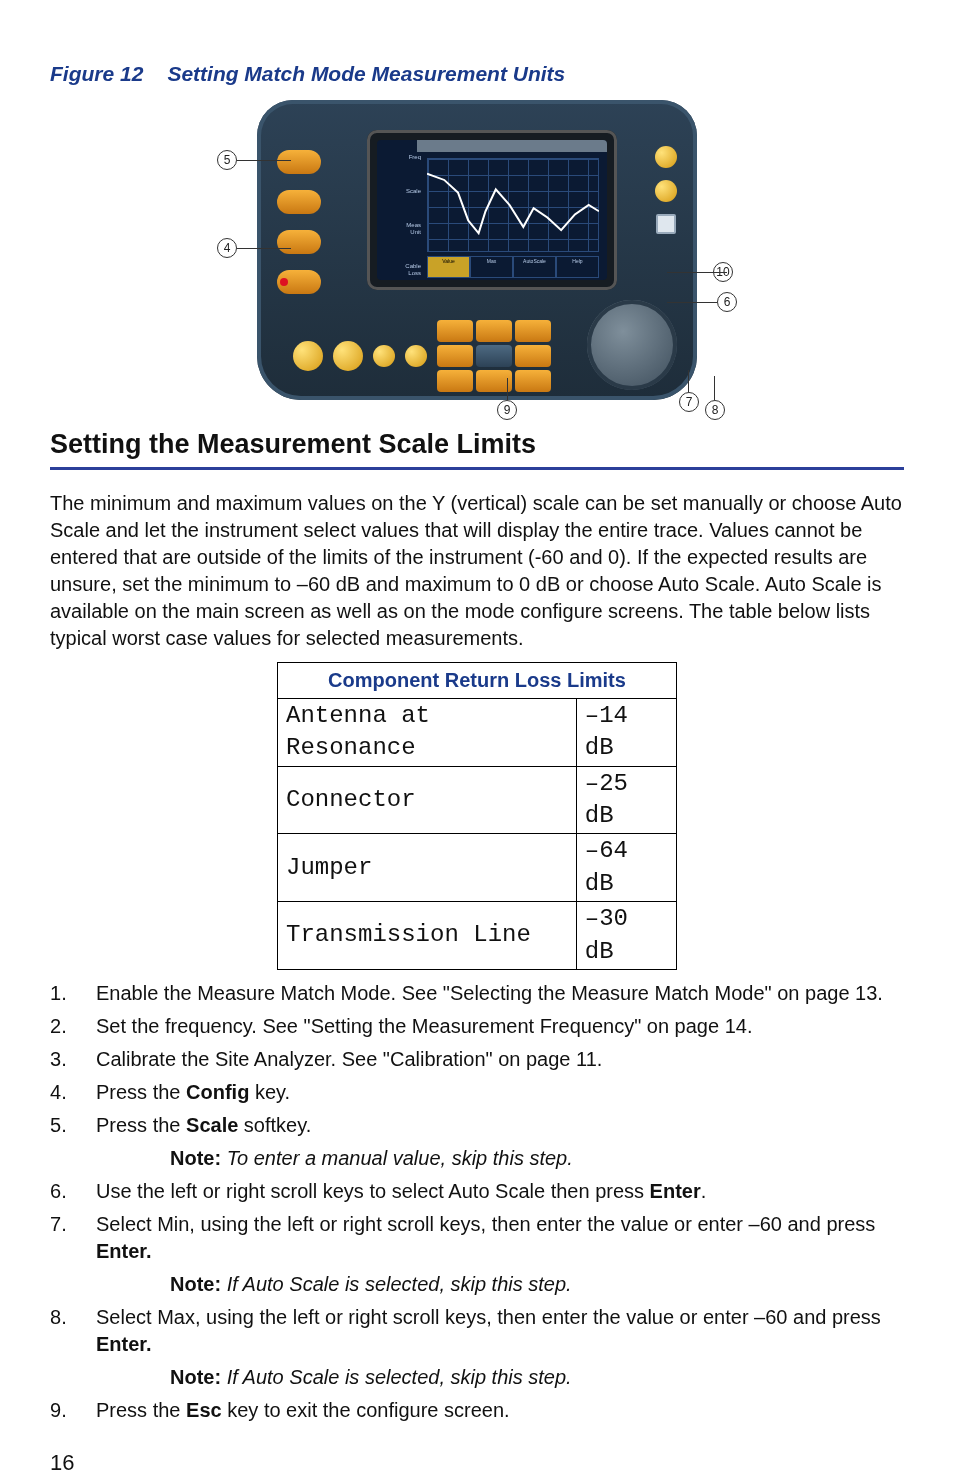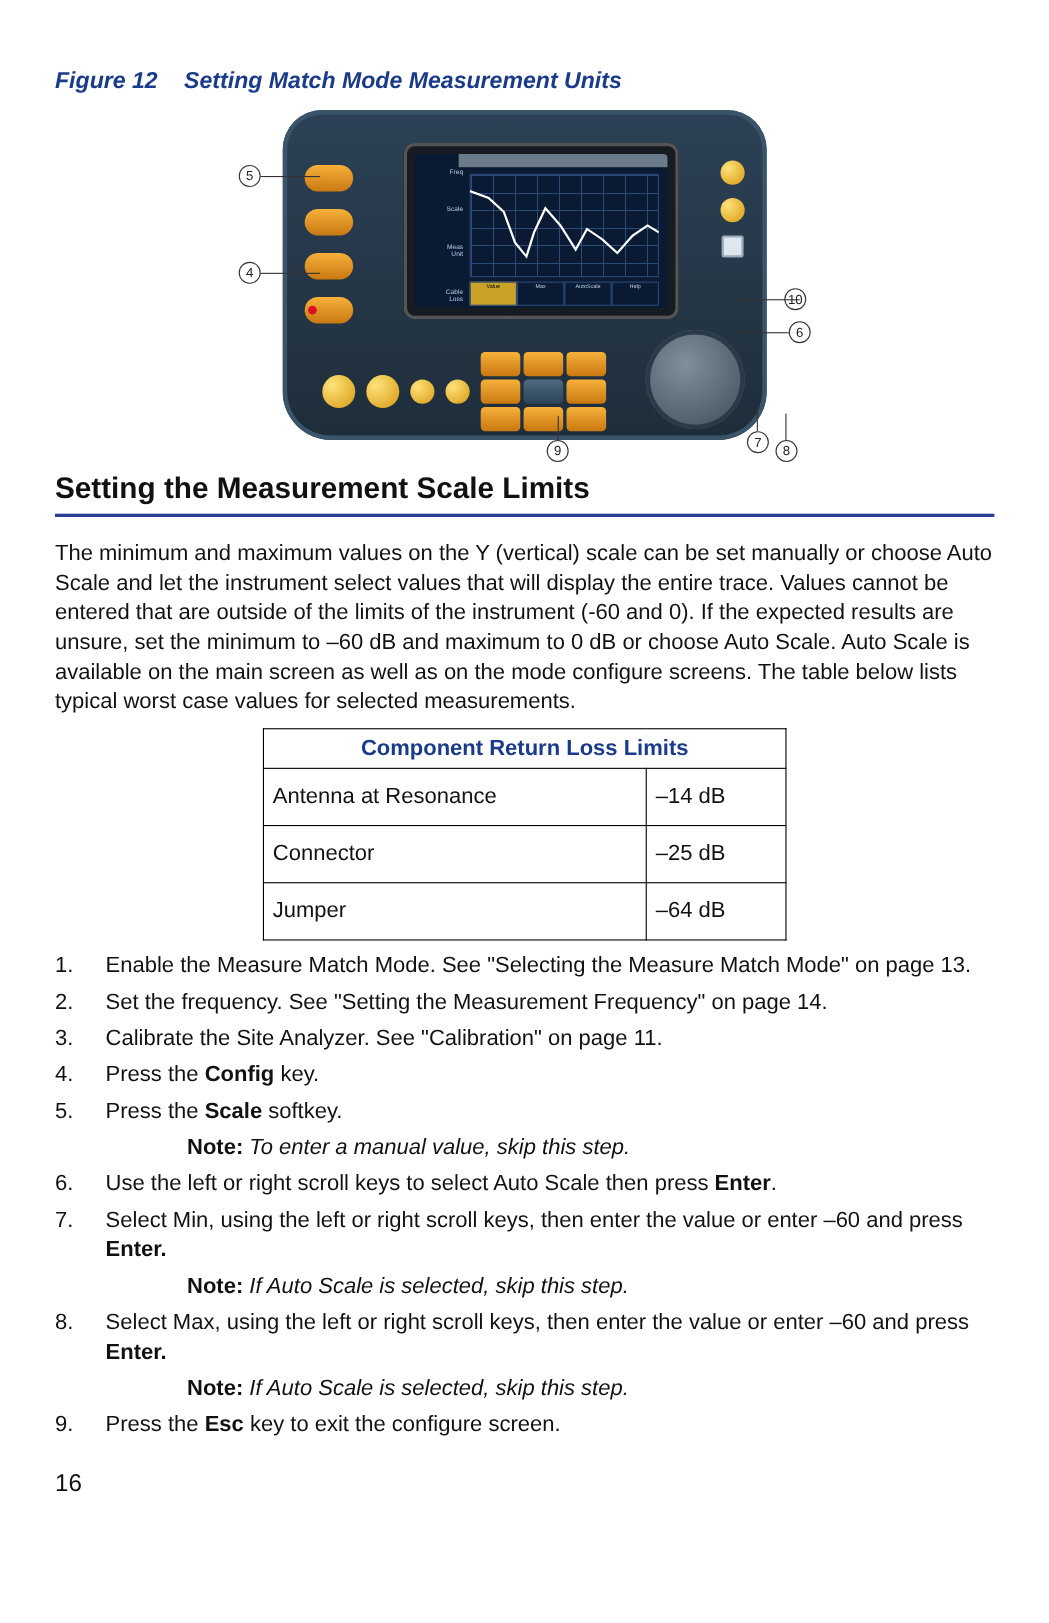--- a/index.html
+++ b/index.html
@@ -157,36 +157,36 @@
     border-bottom: 3px solid #2b3f9a;
     padding-bottom: 4px;
     margin: 4px 0 20px 0;
   }
   .para {
     margin-bottom: 10px;
   }
   table.limits {
     margin: 8px auto 10px auto;
     border-collapse: collapse;
-    width: 476px;
+    width: 400px;
   }
   table.limits th {
     color: #1a3a8a;
     font-family: Arial, sans-serif;
     font-weight: bold;
     font-size: 20px;
     text-align: center;
     border: 1px solid #000;
     padding: 4px 8px;
   }
   table.limits td {
     border: 1px solid #000;
-    padding: 12px 8px;
-    font-family: Liberation Sans, sans-serif;
-    font-size: 20px;
+    padding: 1px 8px;
+    font-family: Liberation Mono, monospace;
+    font-size: 24px;
   }
   ol.steps { list-style: none; counter-reset: step; padding-left: 0; }
   ol.steps > li {
     counter-increment: step;
     position: relative;
     padding-left: 46px;
     margin-bottom: 6px;
   }
   ol.steps > li::before {
     content: counter(step) ".";
@@ -304,20 +304,24 @@
         <td>–14 dB</td>
       </tr>
   <tr>
         <td>Connector</td>
         <td>–25 dB</td>
       </tr>
   <tr>
         <td>Jumper</td>
         <td>–64 dB</td>
       </tr>
+  <tr>
+        <td>Transmission Line</td>
+        <td>–30 dB</td>
+      </tr>
 </tbody>
   </table>
 
 <ol class="steps">
   <li><span>Enable the Measure Match Mode. See "Selecting the Measure Match Mode" on page 13.</span></li>
   <li><span>Set the frequency. See "Setting the Measurement Frequency" on page 14.</span></li>
   <li><span>Calibrate the Site Analyzer. See "Calibration" on page 11.</span></li>
   <li><span>Press the </span><b>Config</b><span> key.</span></li>
   <li><span>Press the </span><b>Scale</b><span> softkey.</span></li>
 </ol>

